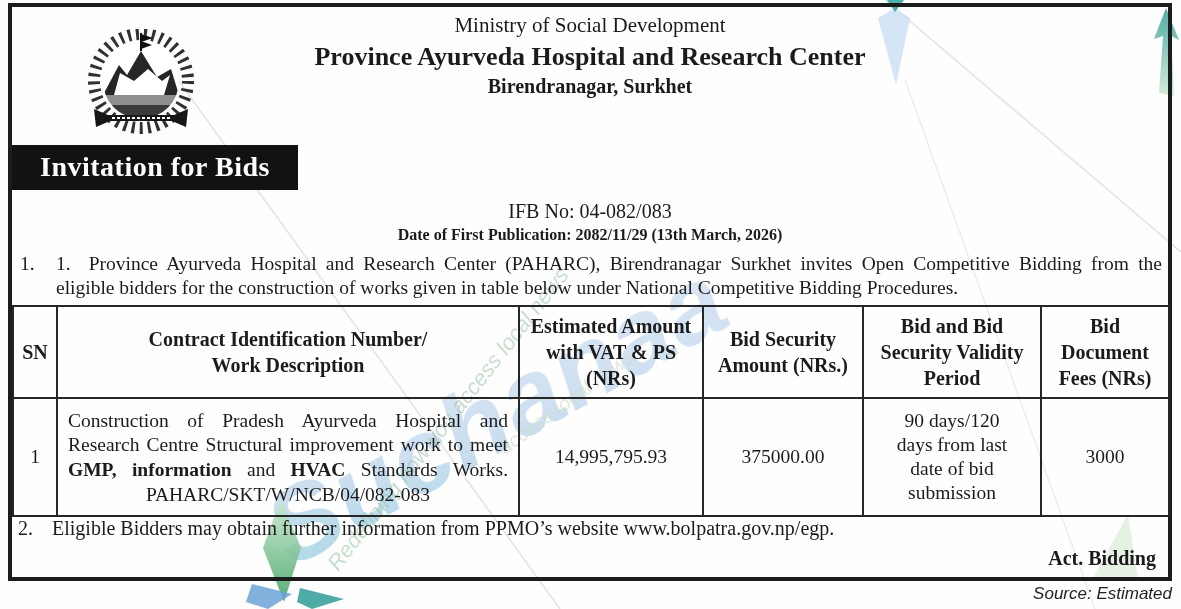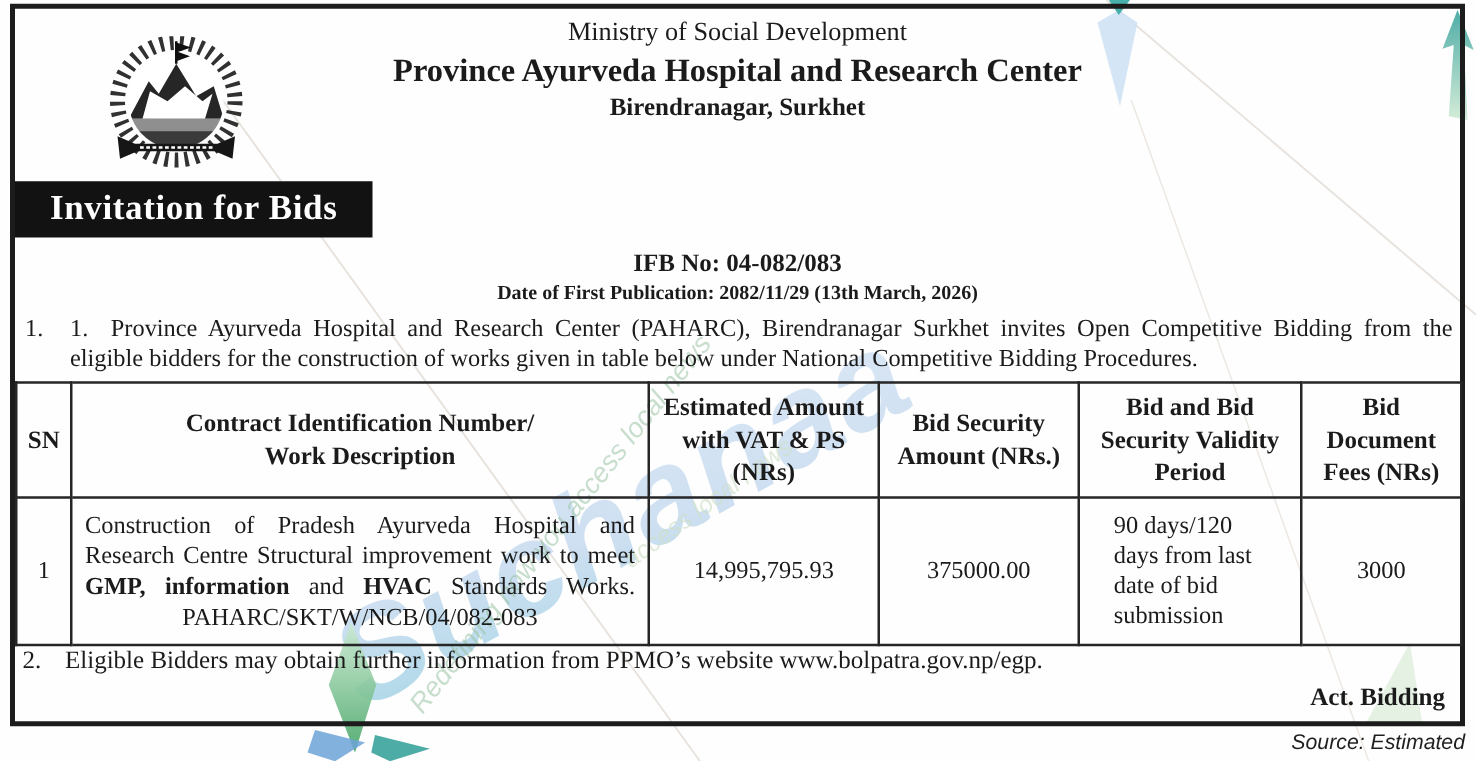--- a/index.html
+++ b/index.html
@@ -29,41 +29,41 @@
 
   .logo{position:absolute;left:62px;top:22px;width:134px;height:112px;}
 
   .banner-wrap{position:absolute;top:138px;left:0;width:100%;text-align:left;}
   .banner{
     display:inline-block;background:#121212;color:#ffffff;
     font-weight:bold;font-size:28px;line-height:28px;padding:8px 28px 9px;
     letter-spacing:0.5px;
   }
 
-  .ifb{position:absolute;top:193px;left:0;width:100%;text-align:center;font-weight:bold;font-size:20px;}
+  .ifb{position:absolute;top:193px;left:0;width:100%;text-align:center;font-weight:normal;font-size:20px;}
   .pub{position:absolute;top:219px;left:0;width:100%;text-align:center;font-weight:bold;font-size:16px;}
 
   .para1{position:absolute;top:245px;left:4px;right:6px;display:flex;font-size:19.5px;line-height:23.5px;}
   .num-outer{width:40px;flex:0 0 40px;padding-left:4px;box-sizing:border-box;}
   .para1-body{flex:1;text-align:justify;}
   .inner-no{margin-right:18px;}
 
   table.tbl{
     position:absolute;top:298px;left:0;width:1156px;
     border-collapse:collapse;table-layout:fixed;background:transparent;
   }
   .tbl th,.tbl td{border:2px solid #262626;vertical-align:middle;padding:0;}
   .tbl th{font-weight:bold;font-size:20px;line-height:26px;text-align:center;white-space:pre-line;height:90px;}
   .tbl td{font-size:19.5px;height:110px;}
   td.c{text-align:center;}
   td.desc-cell{padding:4px 10px 2px;vertical-align:middle;}
   .desc-text{text-align:justify;text-align-last:justify;line-height:24.5px;}
   .desc-text b{font-weight:bold;}
   .contract-id{text-align:center;font-weight:normal;line-height:25px;}
-  td.validity-cell{padding:0 27px;text-align:left;line-height:24px;}
+  td.validity-cell{padding:0 27px;text-align:center;line-height:24px;}
 
   .para2{position:absolute;top:509px;left:6px;right:6px;display:flex;font-size:20px;line-height:24px;}
   .num2{width:34px;flex:0 0 34px;}
 
   .signoff{position:absolute;top:540px;right:12px;font-weight:bold;font-size:20px;}
 
   .source{
     position:absolute;top:584px;right:9px;z-index:2;
     font-family:"Liberation Sans", sans-serif;font-style:italic;font-size:17px;color:#1f1f1f;
   }

